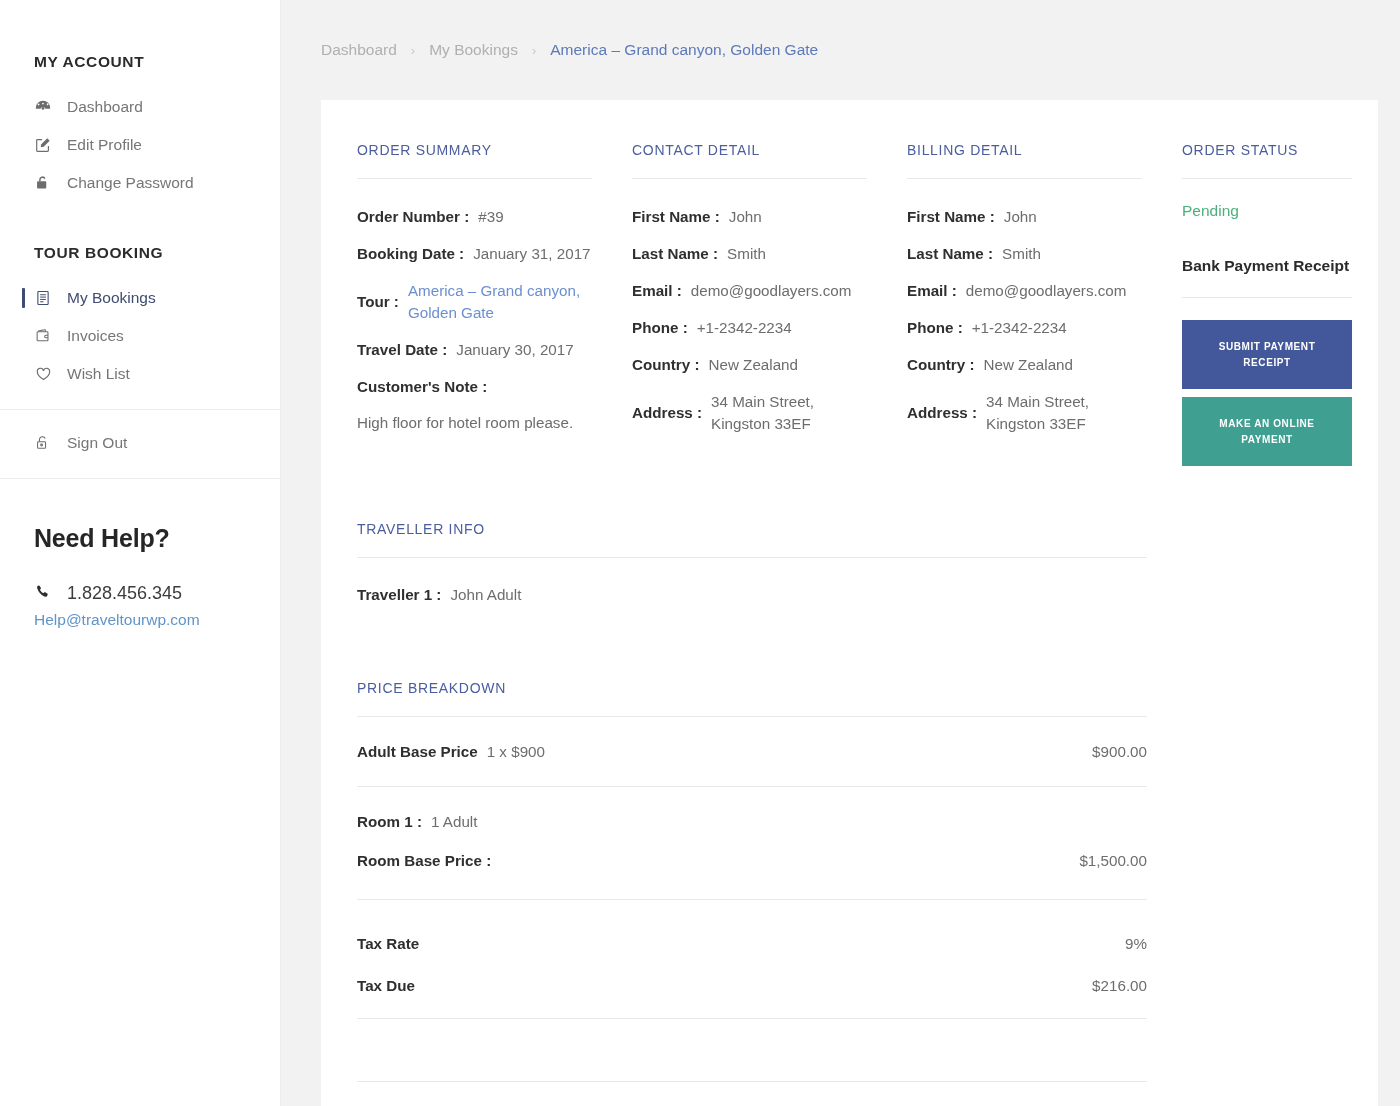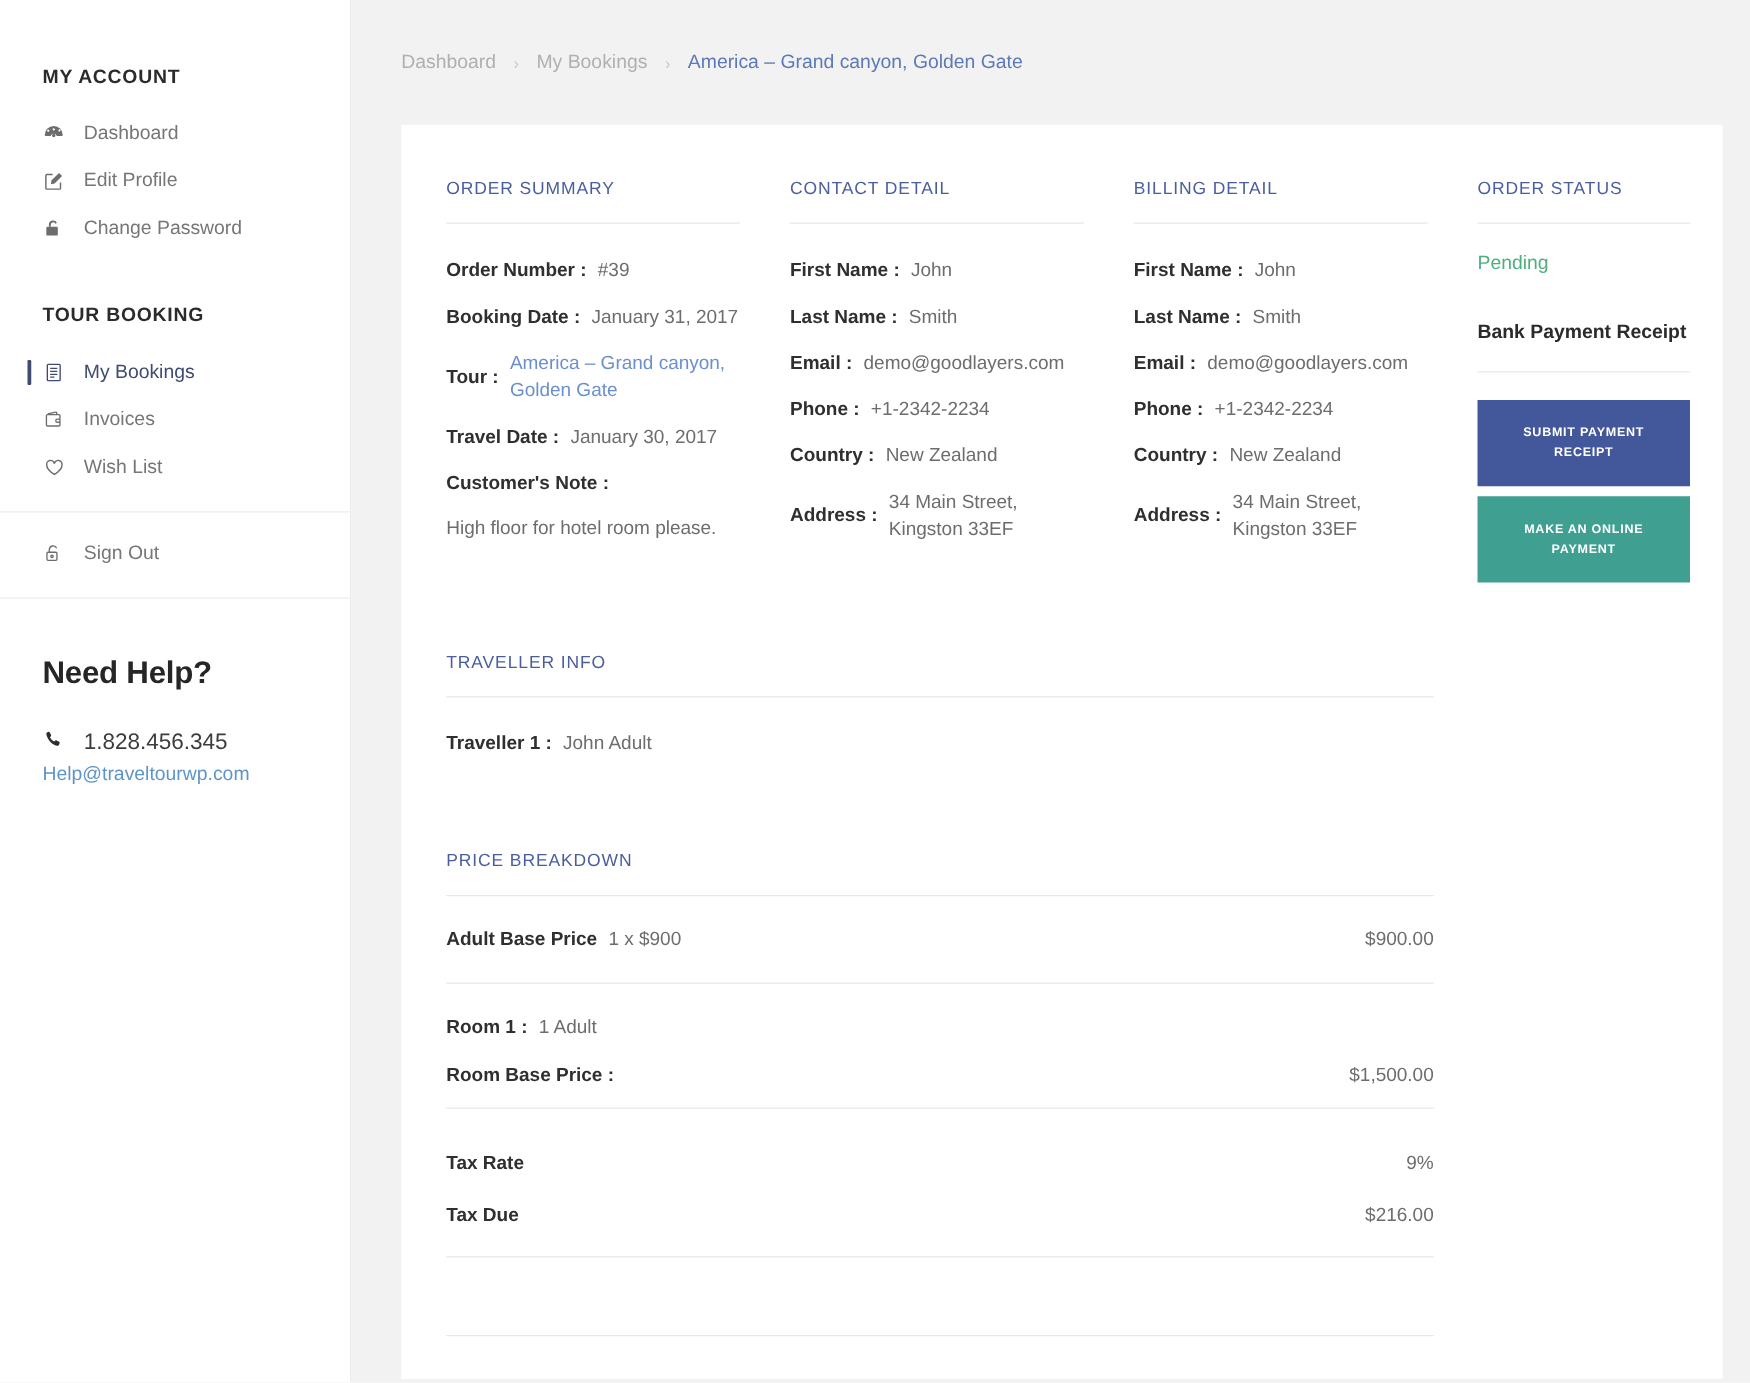--- a/index.html
+++ b/index.html
@@ -207,21 +207,21 @@
     justify-content: space-between;
     align-items: baseline;
     font-size: 15.2px;
     padding: 26px 0 0 0;
   }
   .prow .pname { font-weight: bold; color: #2f2f2f; }
   .prow .pqty { color: #6d6d6d; margin-left: 9px; font-weight: normal; }
   .prow .pval { color: #6d6d6d; }
   .prow-sep { border-bottom: 1px solid #e8e8e8; padding-bottom: 26px; }
 
-  .room-block { padding-bottom: 17px; border-bottom: 1px solid #e8e8e8; }
+  .room-block { padding-bottom: 30px; border-bottom: 1px solid #e8e8e8; }
   .room-line {
     display: flex;
     font-size: 15.2px;
     padding-top: 26px;
   }
   .room-line .k { font-weight: bold; color: #2f2f2f; }
   .room-line .v { color: #6d6d6d; margin-left: 9px; }
 
   .totals { padding: 10px 0 24px 0; border-bottom: 1px solid #e8e8e8; }
   .trow {

